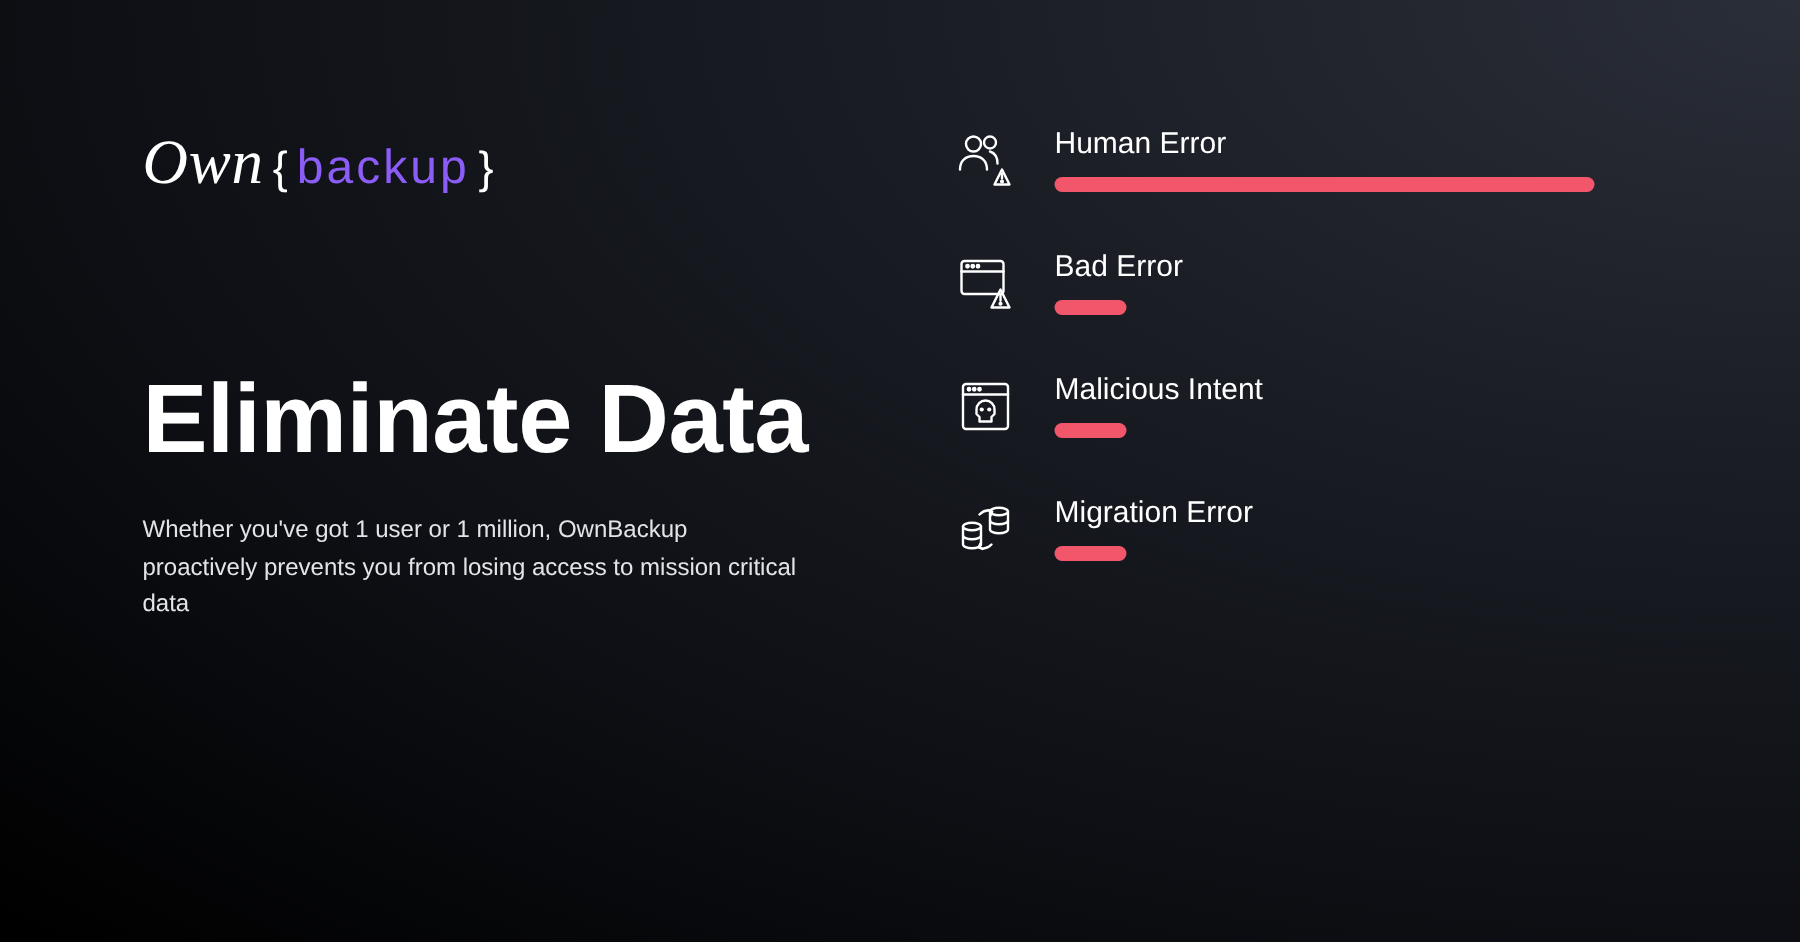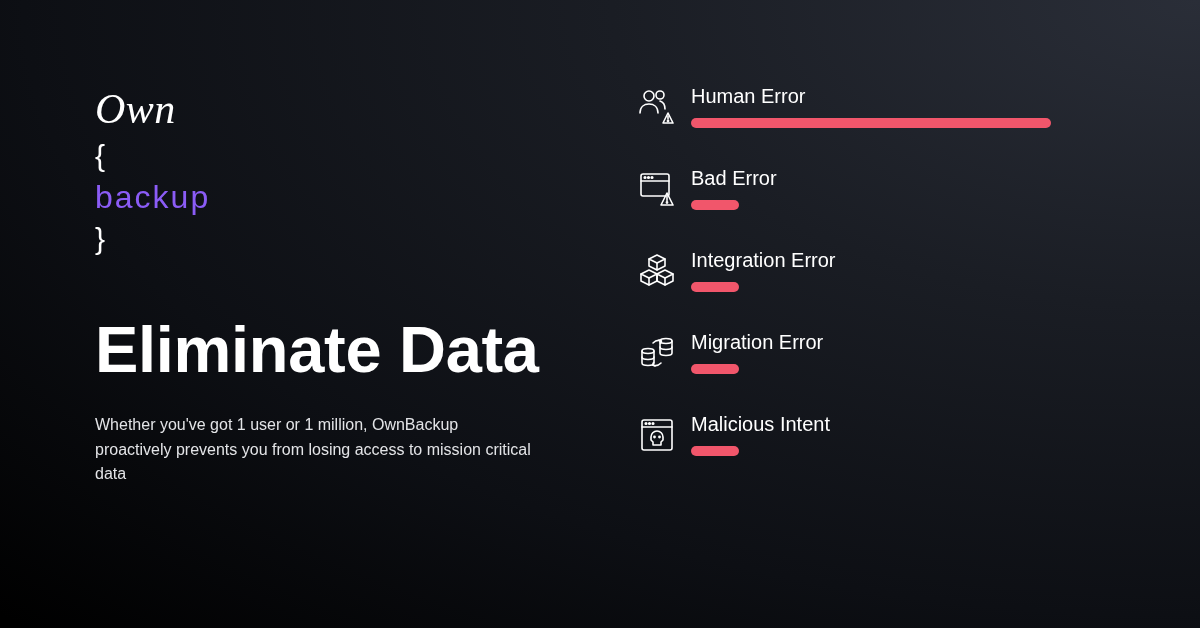--- a/index.html
+++ b/index.html
@@ -20,22 +20,21 @@
   }
   .left {
     flex: 0 0 480px;
     display: flex;
     flex-direction: column;
   }
   .logo {
     display: flex;
     align-items: baseline;
     gap: 6px;
-    margin-bottom: 58px;
-    flex-direction: column;
+    margin-bottom: 110px;
   }
   .logo-own {
     font-family: "Brush Script MT", "Segoe Script", cursive;
     font-size: 42px;
     font-weight: 500;
     font-style: italic;
     color: #ffffff;
     letter-spacing: 0.5px;
   }
   .logo-brace {
@@ -70,21 +69,21 @@
     flex: 1;
     padding-left: 60px;
     padding-top: 0px;
     display: flex;
     flex-direction: column;
     gap: 38px;
   }
   .row {
     display: flex;
     align-items: flex-start;
-    gap: 12px;
+    gap: 24px;
   }
   .iconwrap {
     flex: 0 0 44px;
     height: 44px;
     display: flex;
     align-items: center;
     justify-content: center;
   }
   .iconwrap svg {
     width: 40px;
@@ -164,36 +163,36 @@
           <line x1="30" y1="28" x2="30" y2="31.5"></line>
           <circle cx="30" cy="33.5" r="0.6" fill="#fff"></circle>
         </svg>
       </div>
       <div class="rowtext">
         <div class="rowlabel">Bad Error</div>
         <div class="bar" style="width:48px;background:#f1566b;"></div>
       </div>
     </div>
 
-    <div class="row">
-      <div class="iconwrap">
-        <svg viewBox="0 0 40 40">
-          <path d="M20 4 L28 8 L20 12 L12 8 Z"></path>
-          <path d="M12 8 L12 15 L20 19 L20 12"></path>
-          <path d="M28 8 L28 15 L20 19"></path>
-          <path d="M12 19 L20 23 L12 27 L4 23 Z"></path>
-          <path d="M4 23 L4 30 L12 34 L12 27"></path>
-          <path d="M20 23 L20 30 L12 34"></path>
-          <path d="M28 19 L36 23 L28 27 L20 23 Z"></path>
-          <path d="M20 23 L20 30 L28 34 L28 27"></path>
-          <path d="M36 23 L36 30 L28 34"></path>
-        </svg>
-      </div>
-      <div class="rowtext">
-        <div class="rowlabel">Integration Error</div>
+
+    <div class="row">
+      <div class="iconwrap">
+        <svg viewBox="0 0 40 40">
+          <rect x="5" y="5" width="30" height="30" rx="2"></rect>
+          <line x1="5" y1="12" x2="35" y2="12"></line>
+          <circle cx="9" cy="8.5" r="0.8" fill="#fff"></circle>
+          <circle cx="12.5" cy="8.5" r="0.8" fill="#fff"></circle>
+          <circle cx="16" cy="8.5" r="0.8" fill="#fff"></circle>
+          <path d="M14 22 a6 6 0 0 1 12 0 v3 l-2 2 v3 h-8 v-3 l-2 -2 z"></path>
+          <circle cx="17.5" cy="22" r="1.4" fill="#fff" stroke="none"></circle>
+          <circle cx="22.5" cy="22" r="1.4" fill="#fff" stroke="none"></circle>
+        </svg>
+      </div>
+      <div class="rowtext">
+        <div class="rowlabel">Malicious Intent</div>
         <div class="bar" style="width:48px;background:#f1566b;"></div>
       </div>
     </div>
 
     <div class="row">
       <div class="iconwrap">
         <svg viewBox="0 0 40 40">
           <ellipse cx="11" cy="18" rx="6" ry="2.5"></ellipse>
           <path d="M5 18 v12 a6 2.5 0 0 0 12 0 v-12"></path>
           <path d="M5 24 a6 2.5 0 0 0 12 0"></path>
@@ -205,33 +204,14 @@
           <path d="M24 30 q-4 4 -8 2"></path>
           <path d="M18 33 l-2.5 -1 l1 -2.5"></path>
         </svg>
       </div>
       <div class="rowtext">
         <div class="rowlabel">Migration Error</div>
         <div class="bar" style="width:48px;background:#f1566b;"></div>
       </div>
     </div>
 
-    <div class="row">
-      <div class="iconwrap">
-        <svg viewBox="0 0 40 40">
-          <rect x="5" y="5" width="30" height="30" rx="2"></rect>
-          <line x1="5" y1="12" x2="35" y2="12"></line>
-          <circle cx="9" cy="8.5" r="0.8" fill="#fff"></circle>
-          <circle cx="12.5" cy="8.5" r="0.8" fill="#fff"></circle>
-          <circle cx="16" cy="8.5" r="0.8" fill="#fff"></circle>
-          <path d="M14 22 a6 6 0 0 1 12 0 v3 l-2 2 v3 h-8 v-3 l-2 -2 z"></path>
-          <circle cx="17.5" cy="22" r="1.4" fill="#fff" stroke="none"></circle>
-          <circle cx="22.5" cy="22" r="1.4" fill="#fff" stroke="none"></circle>
-        </svg>
-      </div>
-      <div class="rowtext">
-        <div class="rowlabel">Malicious Intent</div>
-        <div class="bar" style="width:48px;background:#f1566b;"></div>
-      </div>
-    </div>
-
   </div>
 </div>
 
 </body></html>

